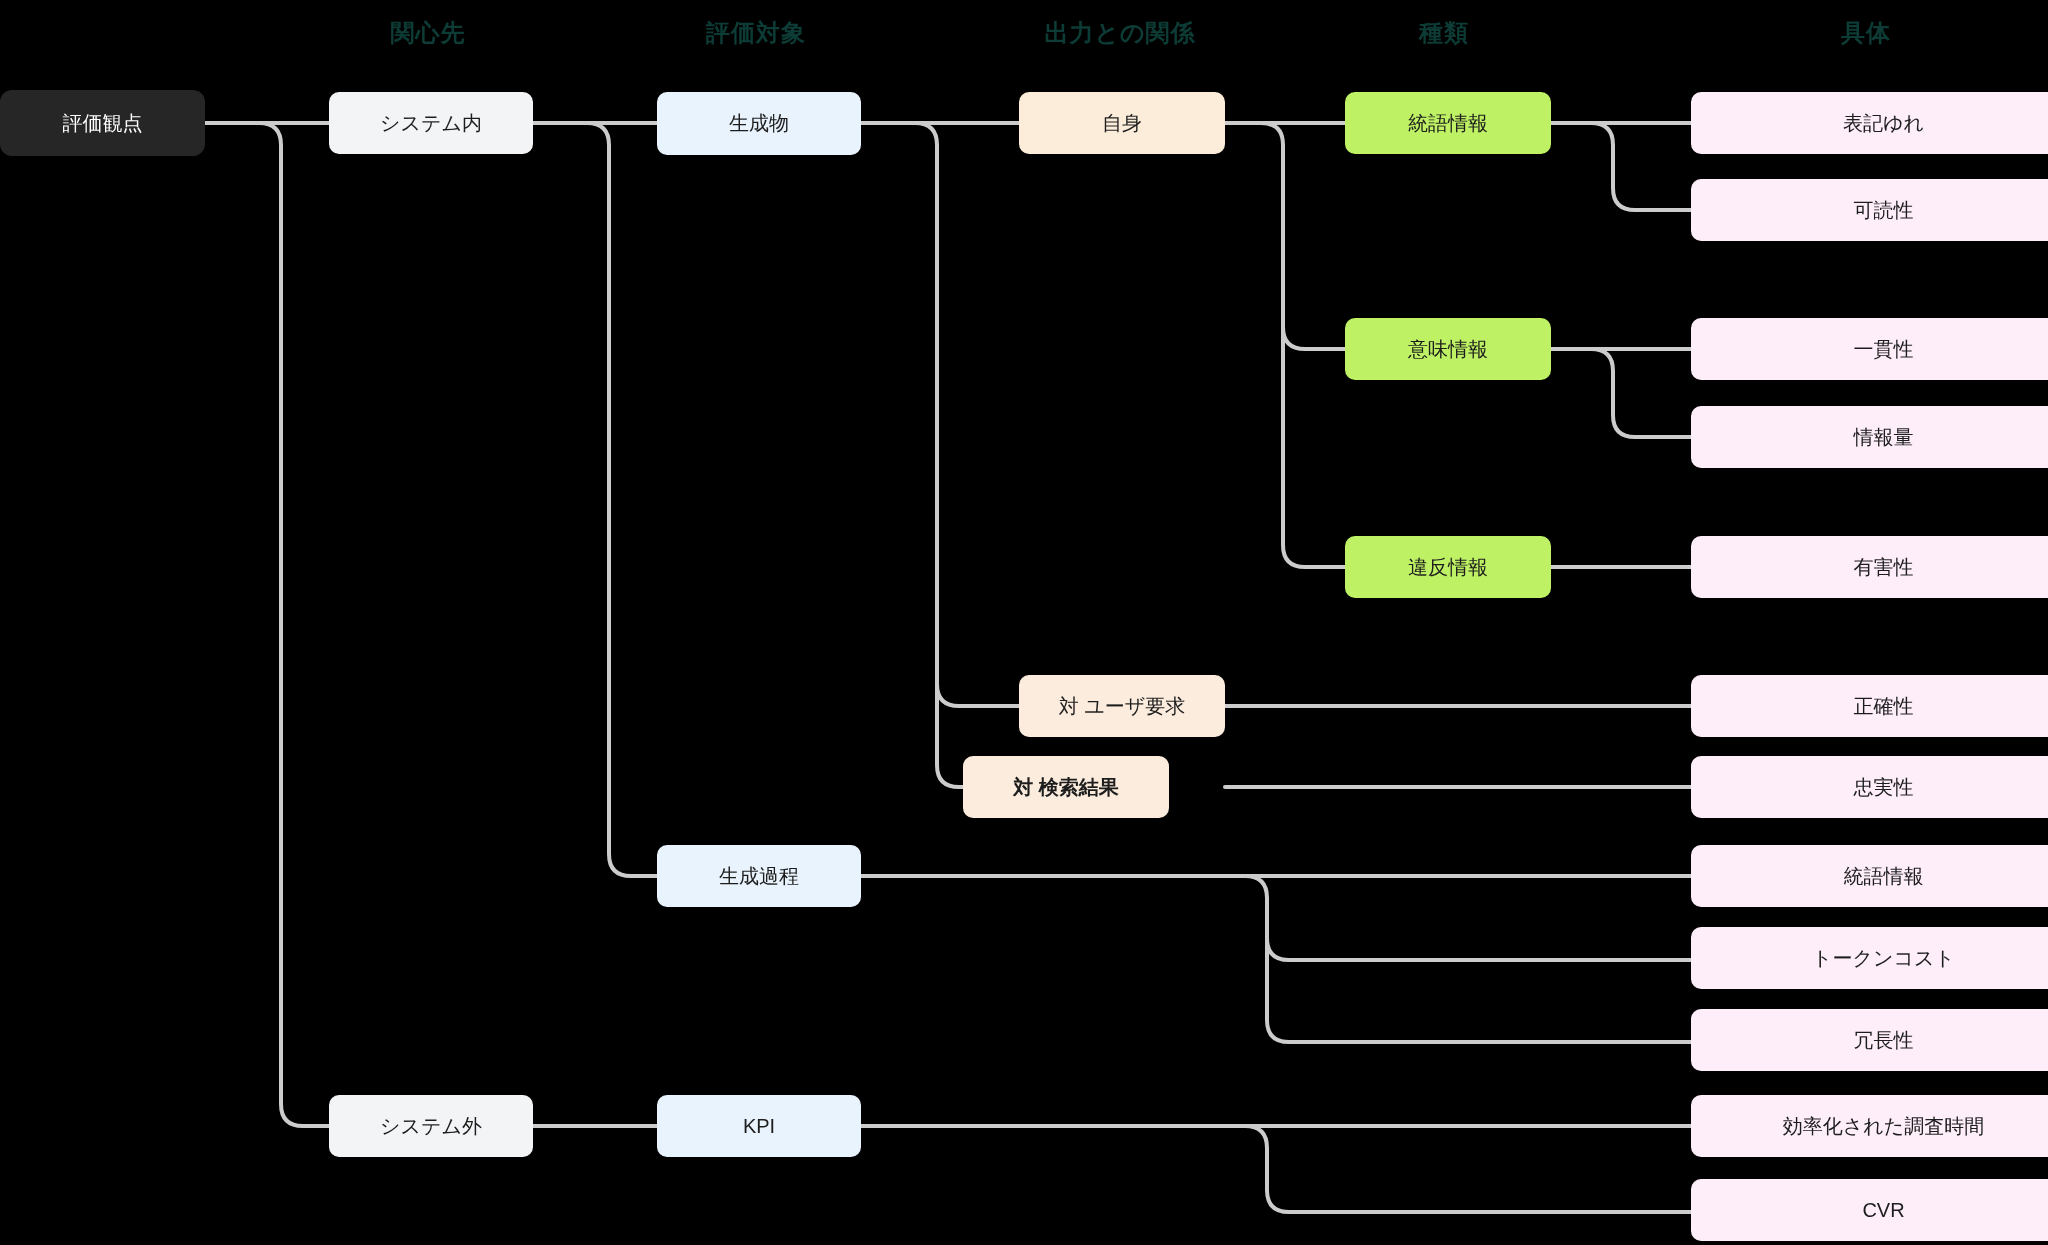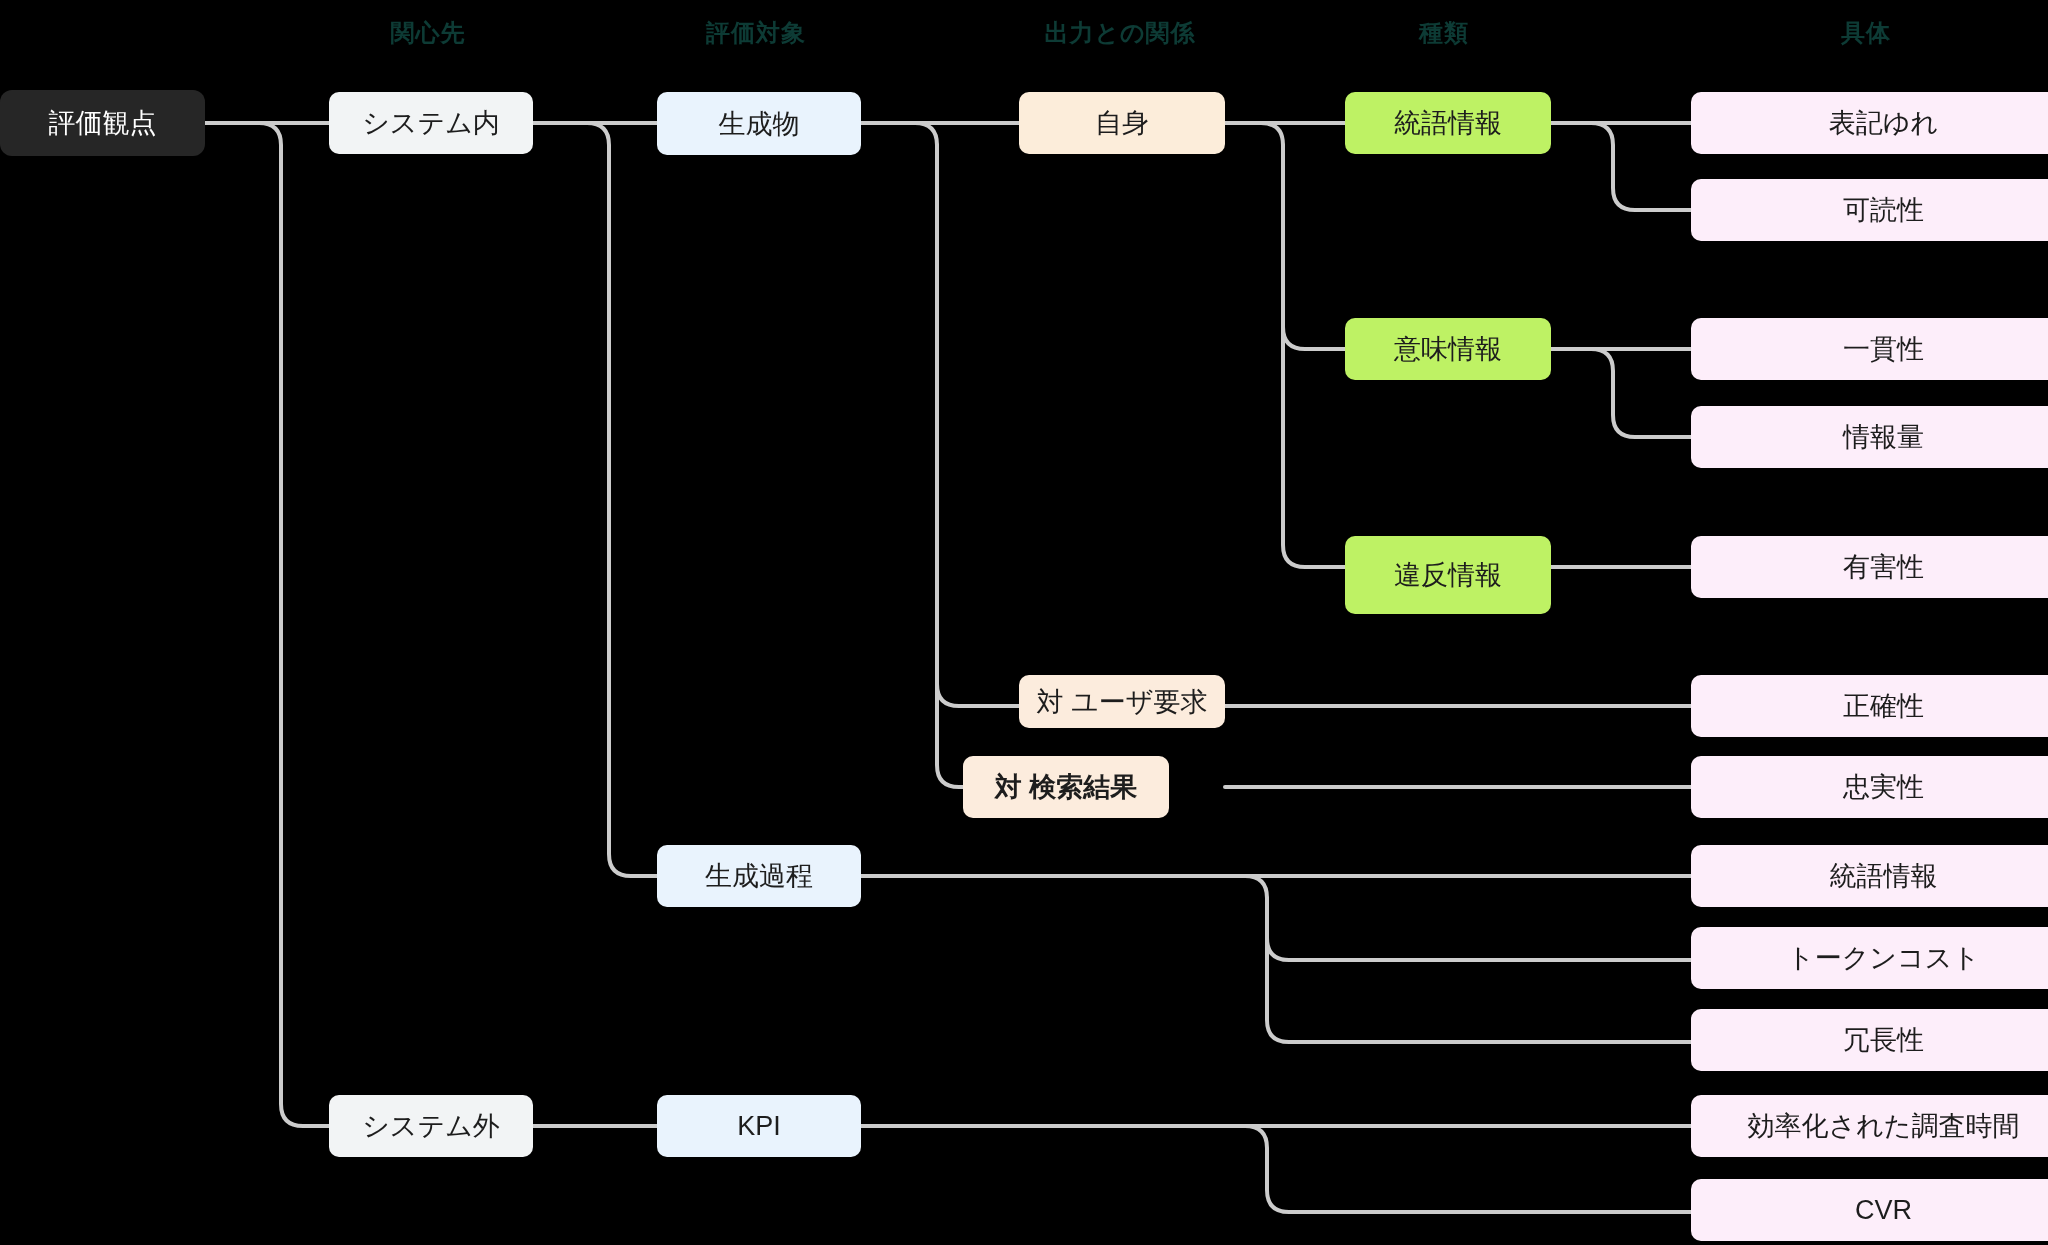--- a/index.html
+++ b/index.html
@@ -14,21 +14,21 @@
 
   .col-header{
     position:absolute;color:#0d3b35;font-size:24px;font-weight:700;
     text-align:center;white-space:nowrap;letter-spacing:1px;
     transform:translateX(-50%);
   }
 
   .node{
     position:absolute;display:flex;align-items:center;justify-content:center;
     border-radius:10px;box-sizing:border-box;
-    font-size:27px;color:#1d1d1d;white-space:nowrap;
+    font-size:20px;color:#1d1d1d;white-space:nowrap;
     padding:16px 10px;
   }
   .node.root{background:#262626;color:#ffffff;border-radius:12px;}
   .node.gray{background:#f2f4f5;}
   .node.blue{background:#e9f3fd;}
   .node.peach{background:#fcedda;}
   .node.peach-2{background:#fcecdd;}
   .node.mint{background:#bef264;}
   .node.pink{background:#fdeefa;}
 </style>
@@ -109,34 +109,34 @@
   <div class="node blue" style="left:657px;top:845px;width:204px;height:62px;text-align:right;">
     <span>生成過程</span>
   </div>
   <div class="node blue" style="left:657px;top:1095px;width:204px;height:62px;">
     <span>KPI</span>
   </div>
 
   <div class="node peach" style="left:1019px;top:92px;width:206px;height:62px;">
     <span>自身</span>
   </div>
-  <div class="node peach-2" style="left:1019px;top:675px;width:206px;height:53px;">
+  <div class="node peach-2" style="left:1019px;top:675px;width:206px;height:62px;">
     <span>対 ユーザ要求</span>
   </div>
   <div class="node peach-2" style="left:963px;top:756px;width:206px;height:62px;font-weight:bold;">
     <span>対 検索結果</span>
   </div>
 
   <div class="node mint" style="left:1345px;top:92px;width:206px;height:62px;">
     <span>統語情報</span>
   </div>
   <div class="node mint" style="left:1345px;top:318px;width:206px;height:62px;">
     <span>意味情報</span>
   </div>
-  <div class="node mint" style="left:1345px;top:536px;width:206px;height:78px;">
+  <div class="node mint" style="left:1345px;top:536px;width:206px;height:62px;">
     <span>違反情報</span>
   </div>
 
   <div class="node pink" style="left:1691px;top:92px;width:385px;height:62px;">
     <span>表記ゆれ</span>
   </div>
   <div class="node pink" style="left:1691px;top:179px;width:385px;height:62px;">
     <span>可読性</span>
   </div>
   <div class="node pink" style="left:1691px;top:318px;width:385px;height:62px;">

